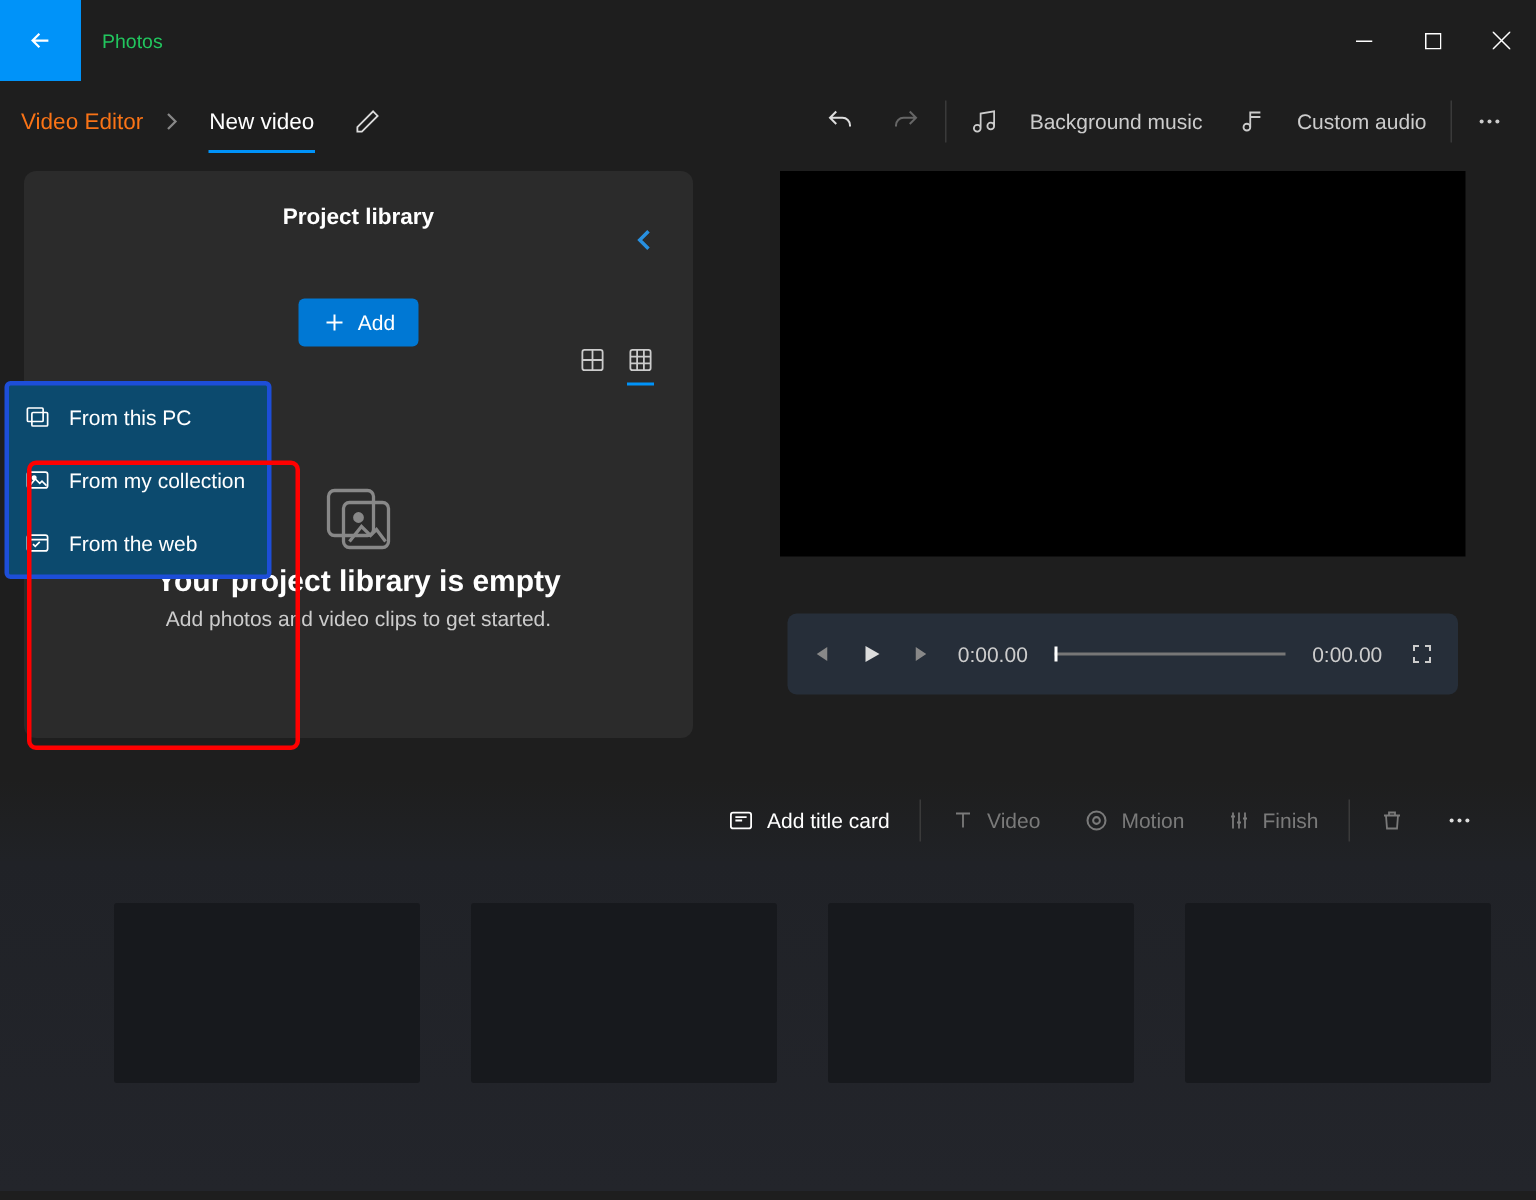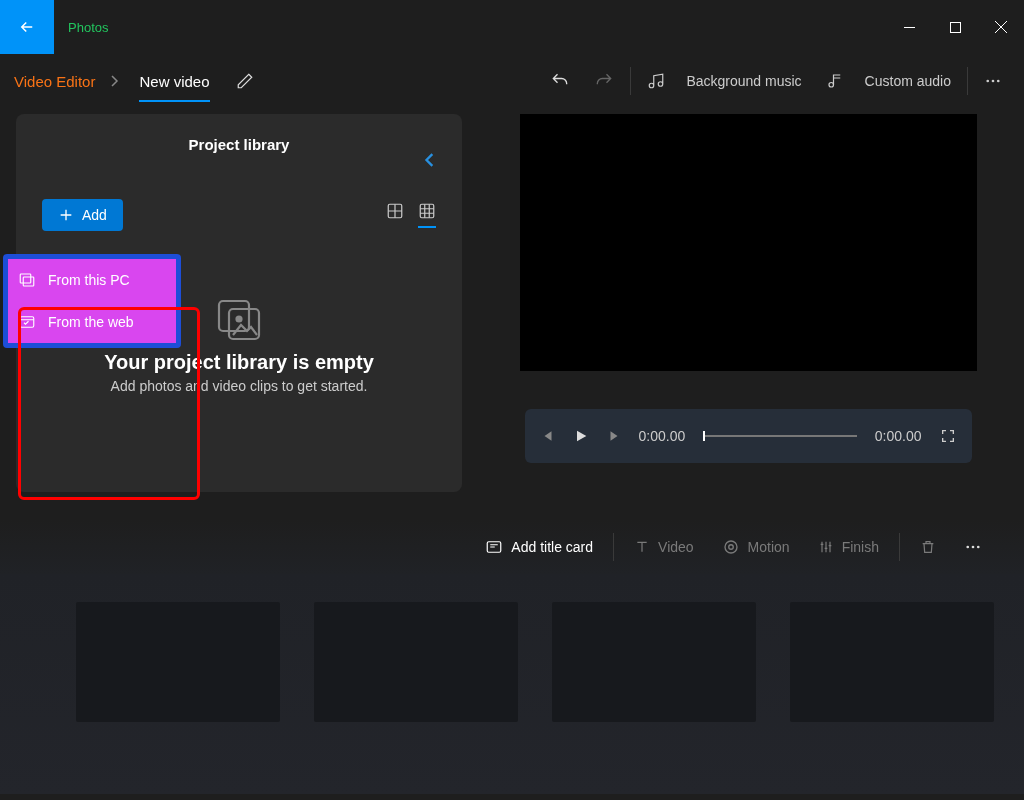--- a/index.html
+++ b/index.html
@@ -25,32 +25,32 @@
   .divider-v { width:1px; height:28px; background:#3a3a3a; margin:0 4px; }
 
   
   .main { display:flex; padding: 6px 30px 0 16px; gap: 40px; height: 400px; }
 
   
   .library { width: 446px; height: 378px; background: #2b2b2b; border-radius: 8px; padding: 22px 26px; position:relative; }
   .lib-header { display:flex; align-items:center;flex-direction:column; }
   .lib-title { font-size: 15px; font-weight: 600; }
   .lib-collapse { margin-left:auto; cursor:pointer; color:#2890e0; }
-  .lib-controls { margin-top: 32px; display:flex; align-items:center; }
+  .lib-controls { margin-top: 32px; display:flex; align-items:center;flex-direction:column; }
   .add-btn { background:#0078d4; color:#fff; display:flex; align-items:center; gap:8px; padding: 8px 16px; border-radius:4px; font-size:14px; cursor:pointer; }
   .view-btns { margin-left:auto; display:flex; gap:14px; }
   .view-btn { cursor:pointer; padding-bottom:6px; }
   .view-btn.active { border-bottom:2px solid #0093f9; }
   .lib-empty { margin-top: 64px; text-align:center; }
   .lib-empty-icon { margin-bottom: 8px; display:flex; justify-content:center; }
   .lib-empty h2 { font-size: 20px; font-weight:600; margin-bottom:4px;}
   .lib-empty p { font-size:14px; color:#ccc; }
 
   
-  .dropdown { position:absolute; left: 3px; top: 254px; width: 178px; background:#d946ef; border:5px solid #1d4ed8; border-radius:4px; z-index:50; }
+  .dropdown { position:absolute; left: 3px; top: 254px; width: 178px; background:#0c4a6e; border:3px solid #1d4ed8; border-radius:4px; z-index:50; }
   .dropdown-item { display:flex; align-items:center; gap:12px; padding: 12px 10px; font-size:14px; cursor:pointer; }
 
   .highlight-box { position:absolute; left:2px; top:193px; width:182px; height:193px; border:3px solid #ff0000; border-radius:6px; z-index:60; pointer-events:none; }
 
   
   .preview { flex:1; display:flex; flex-direction:column; align-items:center; }
   .video-canvas { width: 457px; height: 257px; background:#000; }
   .player { margin-top: 38px; width: 447px; height: 54px; background:#262e39; border-radius:6px; display:flex; align-items:center; padding: 0 16px; gap:18px; }
   .pbtn { cursor:pointer; color:#bbb; }
   .pbtn.dim { color:#666; }
@@ -202,20 +202,28 @@
     <div class="dropdown-item">
       <svg width="18" height="18" viewBox="0 0 24 24" fill="none" stroke="#fff" stroke-width="1.5">
           <rect x="3" y="4" width="14" height="12" rx="1"></rect>
           <rect x="7" y="8" width="14" height="12" rx="1"></rect>
         </svg>
       <span>From this PC</span>
     </div>
     <div class="dropdown-item">
       <svg width="18" height="18" viewBox="0 0 24 24" fill="none" stroke="#fff" stroke-width="1.5">
           <rect x="3" y="5" width="18" height="14" rx="2"></rect>
+          <circle cx="9" cy="10" r="1.5" fill="#fff"></circle>
+          <path d="M5 17l5-6 4 4 2-2 4 4"></path>
+        </svg>
+      <span>From my collection</span>
+    </div>
+    <div class="dropdown-item">
+      <svg width="18" height="18" viewBox="0 0 24 24" fill="none" stroke="#fff" stroke-width="1.5">
+          <rect x="3" y="5" width="18" height="14" rx="2"></rect>
           <path d="M3 9h18M8 13l2 2 4-4"></path>
         </svg>
       <span>From the web</span>
     </div>
   </div>
 
   <div class="preview">
     <div class="video-canvas"></div>
     <div class="player">
       <span class="pbtn dim">

